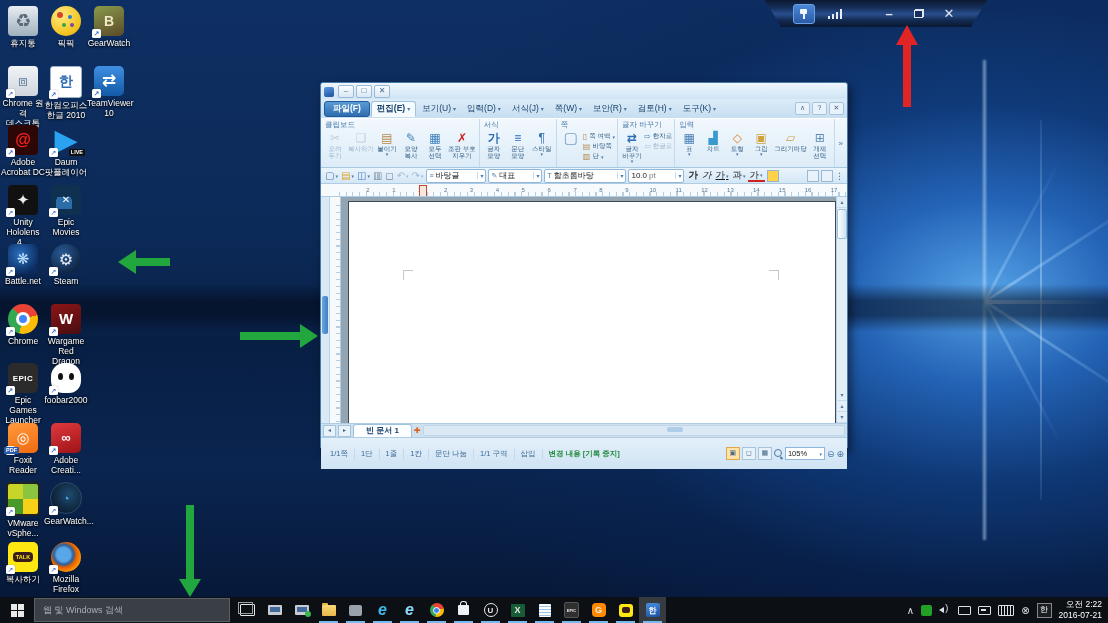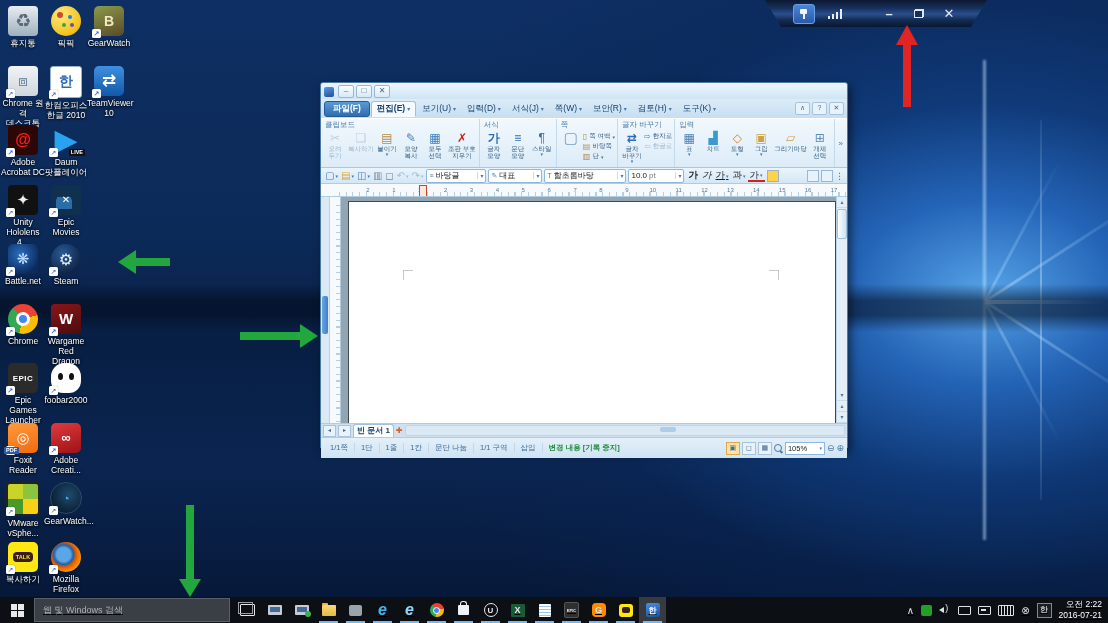--- a/index.html
+++ b/index.html
@@ -139,38 +139,38 @@
   .cmark{position:absolute;width:9px;height:9px;}
   .cmark.tl{border-left:1px solid #c8c8c8;border-top:1px solid #c8c8c8;}
   .cmark.tr{border-right:1px solid #c8c8c8;border-top:1px solid #c8c8c8;}
   .vscroll-r{width:11px;background:#e4eef7;border-left:1px solid #b8d2e8;position:relative;box-sizing:border-box;display:flex;flex-direction:column;align-items:center;font-size:6px;color:#4a7aa8;}
   .sbtn{width:10px;height:10px;text-align:center;line-height:10px;border-bottom:1px solid #c8dcec;}
   .vthumb-r{width:8px;height:28px;background:linear-gradient(90deg,#fdfeff,#cfe2f2);border:1px solid #9ec2de;border-radius:2px;margin-top:1px;}
   .vsp{flex:1;} 
   
   .tabbar{height:14px;display:flex;align-items:center;background:#cfe0ef;border-top:1px solid #b0cce2;padding:0 2px;gap:2px;box-sizing:border-box;}
   .tnav{width:11px;height:10px;border:1px solid #a8c4dc;background:#e8f2fa;font-size:6px;line-height:9px;text-align:center;color:#4a6a8a;}
-  .dtab{height:12px;background:#fdfeff;border:1px solid #9ec2de;border-bottom:none;border-radius:3px 3px 0 0;padding:0 3px;font-size:8px;line-height:12px;color:#17406b;font-weight:bold;}
+  .dtab{height:12px;background:#fdfeff;border:1px solid #9ec2de;border-bottom:none;border-radius:3px 3px 0 0;padding:0 12px;font-size:8px;line-height:12px;color:#17406b;font-weight:bold;}
   .newtab{font-size:8px;color:#e06020;}
   .hscroll{flex:1;height:9px;background:#dbe9f5;border:1px solid #c0d6e8;border-radius:2px;position:relative;}
   .hthumb{position:absolute;left:58%;top:1px;width:16px;height:5px;background:#aecde8;border-radius:2px;}
-  .statusbar{height:21px;display:flex;align-items:center;background:linear-gradient(180deg,#e4f0fa,#cfe3f3);border-top:1px solid #b0cce2;font-size:7.5px;color:#3a6a96;padding:10px 3px;box-sizing:border-box;}
+  .statusbar{height:32px;display:flex;align-items:center;background:linear-gradient(180deg,#e4f0fa,#cfe3f3);border-top:1px solid #b0cce2;font-size:7.5px;color:#3a6a96;padding:10px 3px;box-sizing:border-box;}
   .stitem{padding:0 6px;border-right:1px solid #c2d8ea;white-space:nowrap;}
   .sttrack{padding:0 6px;color:#1f8a3a;font-weight:bold;white-space:nowrap;}
   .stright{margin-left:auto;display:flex;align-items:center;gap:2px;}
   .vbtn{width:12px;height:11px;border:1px solid #a8c4dc;background:#e8f2fa;font-size:7px;text-align:center;line-height:10px;color:#4a6a8a;}
   .vbtn.on{background:#fce3a8;border-color:#e0a84a;}
   .mag{width:9px;height:9px;position:relative;}
   .mag::before{content:"";position:absolute;left:0;top:0;width:6px;height:6px;border:1.5px solid #4a7aa8;border-radius:50%;}
   .mag::after{content:"";position:absolute;right:0;bottom:0;width:3px;height:1.5px;background:#4a7aa8;transform:rotate(45deg);}
   .zoomsel{height:11px;min-width:34px;background:#fff;border:1px solid #8fb8dc;font-size:7.5px;display:flex;align-items:center;padding:0 2px;gap:3px;color:#222;}
   .zoomsel .caret{font-size:5px;color:#4a7aa8;margin-left:auto;}
   .zbtn{font-size:9px;color:#4a7aa8;}
   
-  .taskbar{position:absolute;left:0;bottom:0;width:1108px;height:26px;background:#0c0f14;display:flex;align-items:stretch;z-index:50;text-decoration:underline;}
+  .taskbar{position:absolute;left:0;bottom:0;width:1108px;height:26px;background:#0c0f14;display:flex;align-items:stretch;z-index:50;}
   .startbtn{width:34px;display:flex;align-items:center;justify-content:center;}
   .winlogo{display:grid;grid-template-columns:6px 6px;grid-template-rows:6px 6px;gap:1px;}
   .winlogo i{background:#e8e8e8;display:block;}
   .searchbox{width:196px;background:#3a3f46;border:1px solid #5a6068;margin:1px 0;display:flex;align-items:center;padding:0 8px;box-sizing:border-box;}
   .searchbox span{color:#aab0b6;font-size:9px;white-space:nowrap;}
   .tapps{display:flex;align-items:stretch;margin-left:4px;}
   .tbtn{width:27px;display:flex;align-items:center;justify-content:center;position:relative;}
   .tbtn.active{background:rgba(255,255,255,.18);}
   .tbtn .runline{position:absolute;left:4px;right:4px;bottom:0;height:2px;background:#76b9ed;}
   .ticon{display:flex;align-items:center;justify-content:center;font-size:13px;color:#e8e8e8;}

